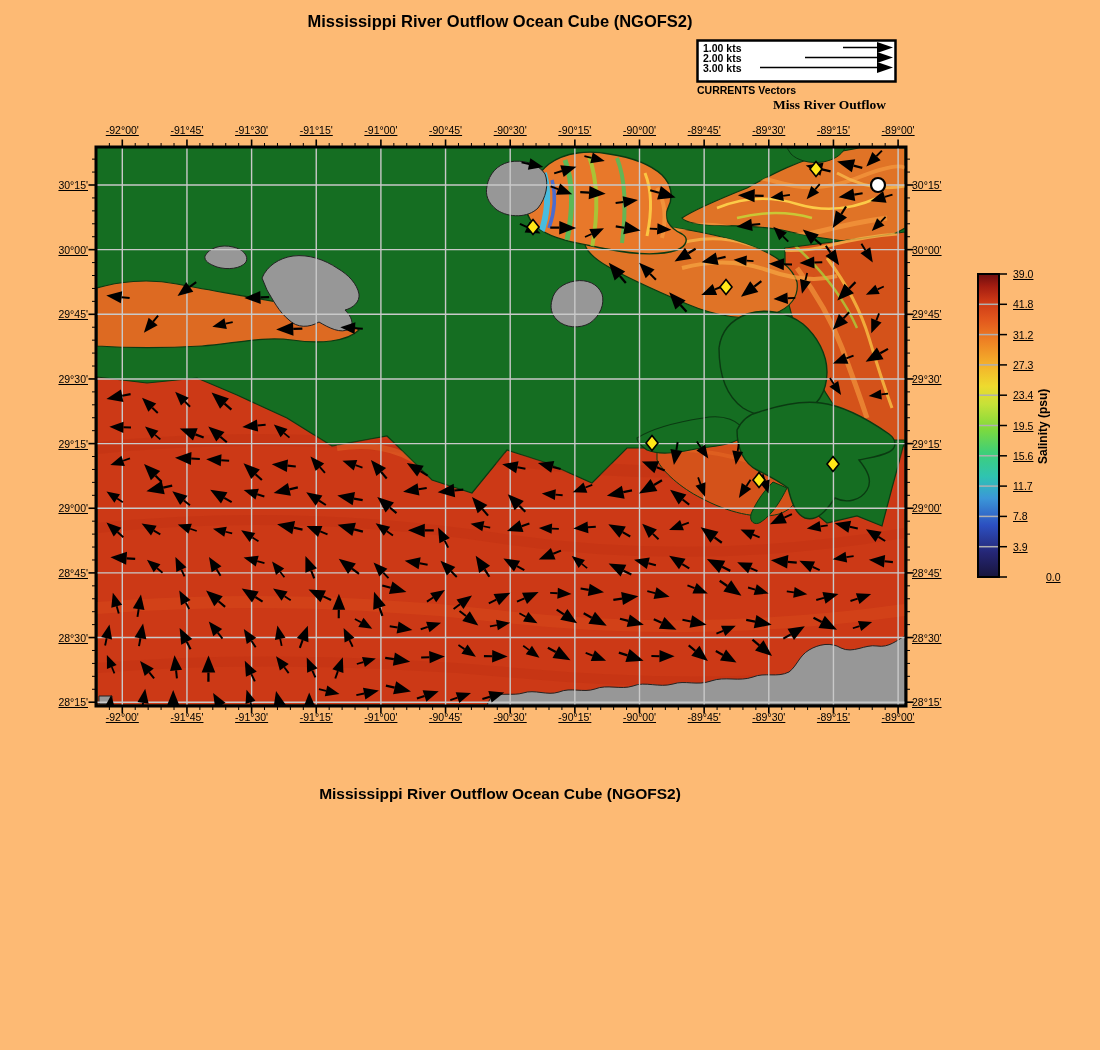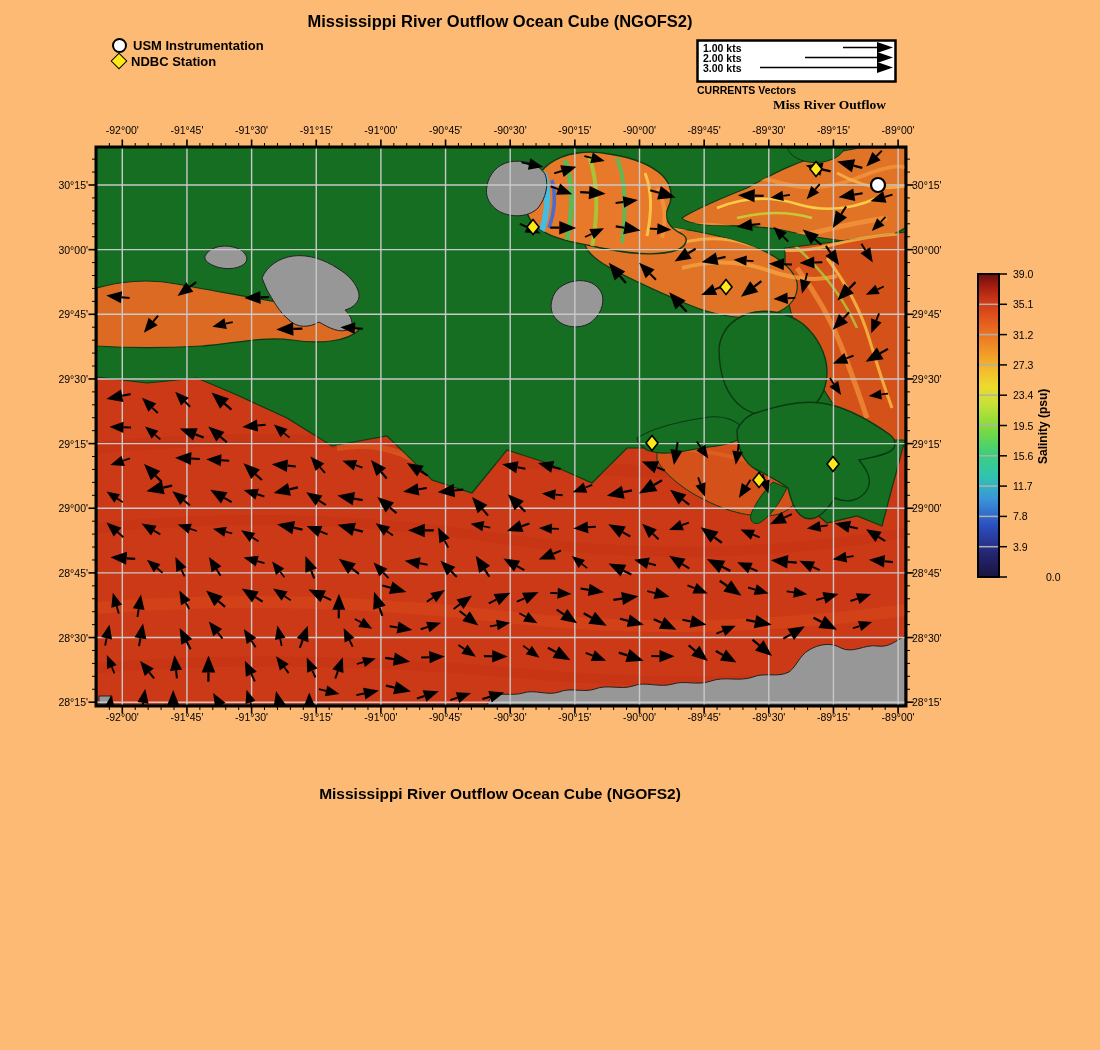--- a/index.html
+++ b/index.html
@@ -2,21 +2,21 @@
 <html><head>
 <meta charset="utf-8">
 <style>
   html,body{margin:0;padding:0;background:#fff;}
   #page{position:relative;width:1100px;height:1050px;background:#fdba74;overflow:hidden;
         font-family:"Liberation Sans",sans-serif;color:#000;}
   .lbl{position:absolute;color:#000;white-space:nowrap;}
   .title{font-weight:bold;font-size:16.5px;text-align:center;}
   .subtitle{font-family:"Liberation Serif",serif;font-weight:bold;font-size:16.5px;text-align:center;}
   .region{font-family:"Liberation Serif",serif;font-weight:bold;font-size:13.5px;text-align:left;}
-  .tick{font-size:10.5px;}
+  .tick{font-size:10.5px;text-decoration:underline;}
   .legend-row{display:flex;align-items:center;height:16px;font-weight:bold;font-size:13px;}
   .mk{display:inline-block;margin-right:6px;}
   .mk-circle{width:11px;height:11px;border:2.2px solid #000;border-radius:50%;background:#fff;}
   .mk-diamond{width:10px;height:10px;border:1.6px solid #000;background:#ffe818;transform:rotate(45deg);margin-left:1px;}
   .vrow{height:10px;line-height:10px;font-weight:bold;font-size:10.5px;}
   .caption{font-weight:bold;font-size:10.5px;}
   .cblabel{font-weight:bold;font-size:12px;writing-mode:vertical-rl;transform:rotate(180deg);text-align:center;}
 </style>
 </head>
 <body>
@@ -1336,30 +1336,20 @@
       <line x1="805" y1="57.5" x2="878" y2="57.5" stroke="#000" stroke-width="1.4"></line>
       <line x1="760" y1="67.5" x2="878" y2="67.5" stroke="#000" stroke-width="1.4"></line>
       <path d="M877,42 L893,47.5 L877,53 Z" fill="#000"></path>
       <path d="M877,52 L893,57.5 L877,63 Z" fill="#000"></path>
       <path d="M877,62 L893,67.5 L877,73 Z" fill="#000"></path>
     </g>
   </svg>
 
   <div class="lbl title" style="left:100px;top:12px;width:800px;">Mississippi River Outflow Ocean Cube (NGOFS2)</div>
 
-  <div class="lbl" style="left:112px;top:37px;">
-    <div class="legend-row">
-      <span class="mk mk-circle"></span>
-      <span>USM Instrumentation</span>
-    </div>
-    <div class="legend-row">
-      <span class="mk mk-diamond"></span>
-      <span>NDBC Station</span>
-    </div>
-  </div>
 
   <div class="lbl" style="left:703px;top:43px;">
     <div class="vrow">1.00 kts</div>
     <div class="vrow">2.00 kts</div>
     <div class="vrow">3.00 kts</div>
   </div>
   <div class="lbl caption" style="left:697px;top:84px;">CURRENTS Vectors</div>
 
   <div class="lbl region" style="left:773px;top:97px;width:140px;">Miss River Outflow</div>
 
@@ -1404,21 +1394,21 @@
       <div class="lbl tick" style="left:912px;top:502.25px;width:58px;text-align:left;">29°00'</div>
       <div class="lbl tick" style="left:30px;top:566.9000000000001px;width:58px;text-align:right;">28°45'</div>
       <div class="lbl tick" style="left:912px;top:566.9000000000001px;width:58px;text-align:left;">28°45'</div>
       <div class="lbl tick" style="left:30px;top:631.5500000000001px;width:58px;text-align:right;">28°30'</div>
       <div class="lbl tick" style="left:912px;top:631.5500000000001px;width:58px;text-align:left;">28°30'</div>
       <div class="lbl tick" style="left:30px;top:696.2px;width:58px;text-align:right;">28°15'</div>
       <div class="lbl tick" style="left:912px;top:696.2px;width:58px;text-align:left;">28°15'</div>
     </div>
   <div id="cbLabels">
       <div class="lbl tick" style="left:1013px;top:268px;">39.0</div>
-      <div class="lbl tick" style="left:1013px;top:298.3px;">35.1</div>
+      <div class="lbl tick" style="left:1013px;top:298.3px;">41.8</div>
       <div class="lbl tick" style="left:1013px;top:328.6px;">31.2</div>
       <div class="lbl tick" style="left:1013px;top:358.9px;">27.3</div>
       <div class="lbl tick" style="left:1013px;top:389.2px;">23.4</div>
       <div class="lbl tick" style="left:1013px;top:419.5px;">19.5</div>
       <div class="lbl tick" style="left:1013px;top:449.8px;">15.6</div>
       <div class="lbl tick" style="left:1013px;top:480.1px;">11.7</div>
       <div class="lbl tick" style="left:1013px;top:510.4px;">7.8</div>
       <div class="lbl tick" style="left:1013px;top:540.7px;">3.9</div>
       <div class="lbl tick" style="left:1013px;top:571px;padding-left:33px;">0.0</div>
     </div>

